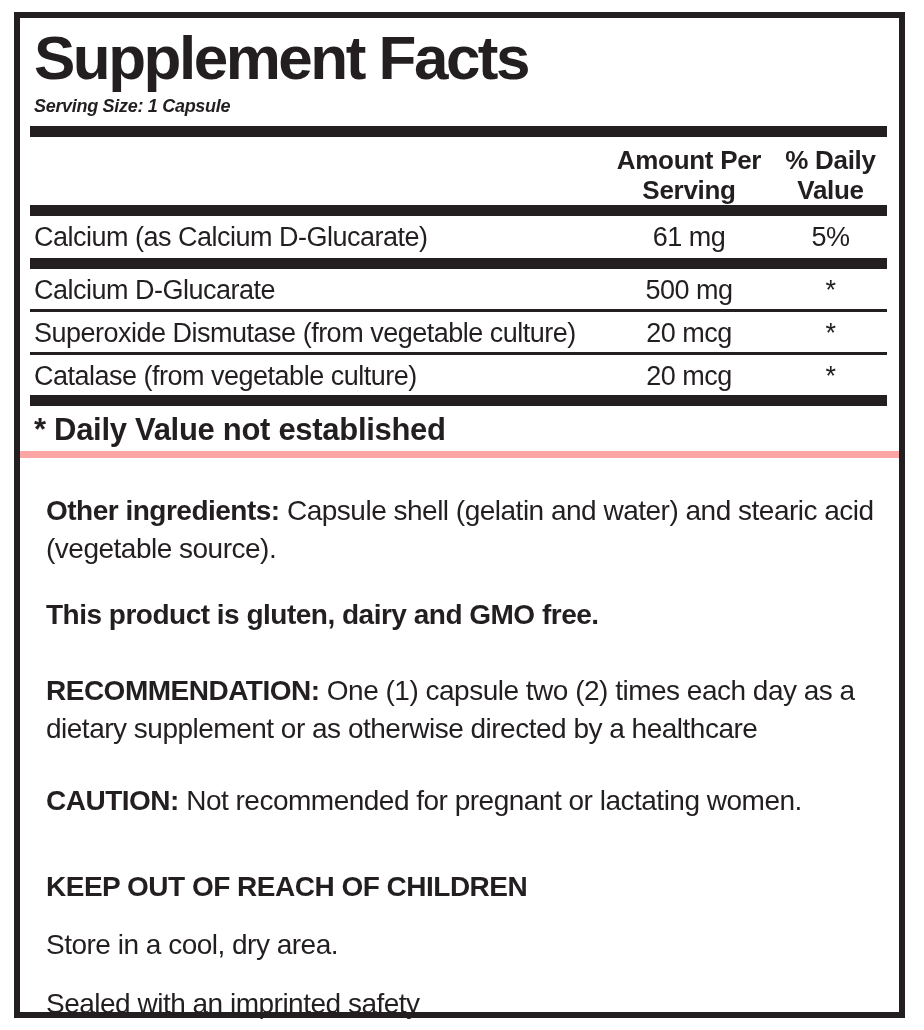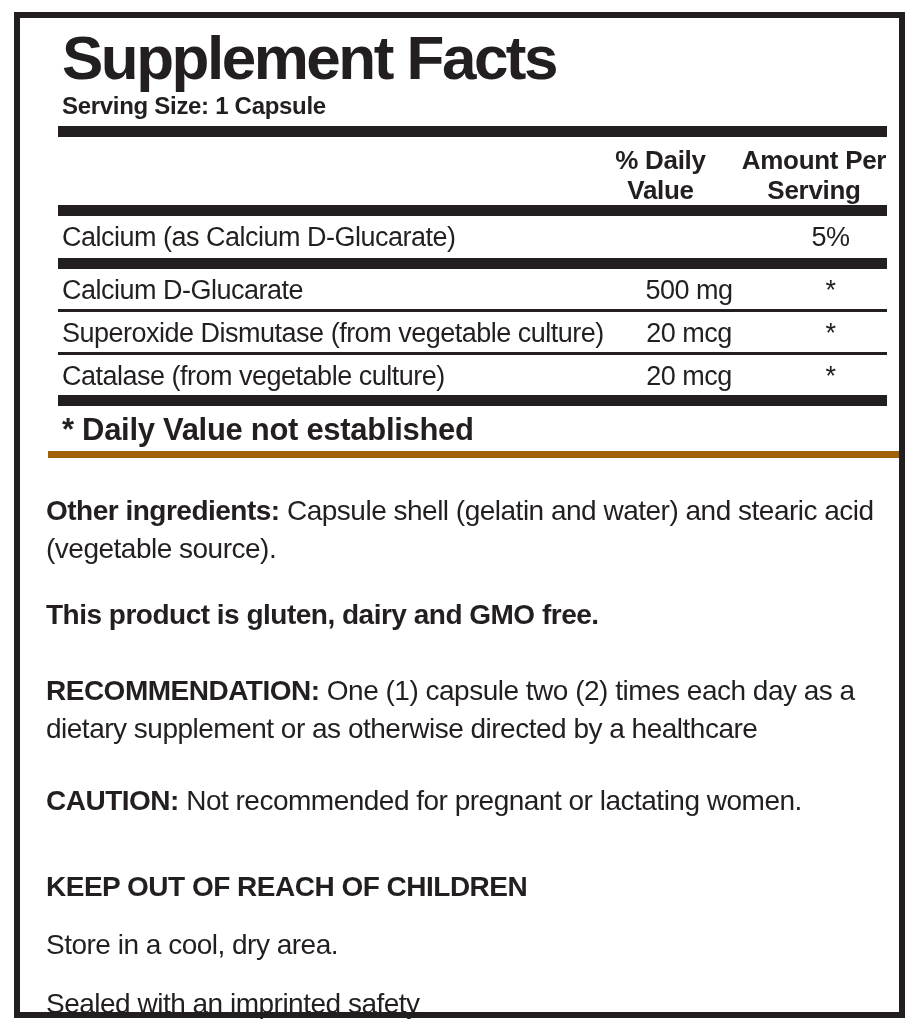--- a/index.html
+++ b/index.html
@@ -6,26 +6,26 @@
   body {
     width:924px; height:1030px; background:#ffffff; position:relative;
     font-family:"Liberation Sans", sans-serif; color:#231f20;
     letter-spacing:-0.3px; overflow:hidden;
   }
   .frame {
     position:absolute; left:14px; top:12px; width:891px; height:1006px;
     border:6px solid #231f20; box-sizing:border-box; background:#ffffff;
   }
   
-  .sf-panel { border-bottom:7px solid #a16207; padding-top:8px;margin-left:28px; }
+  .sf-panel { border-bottom:7px solid #fca5a5; padding-top:8px; }
   .sf-title {
     font-size:62px; font-weight:bold; letter-spacing:-2.5px;
     line-height:64px; margin:0 0 0 14px; white-space:nowrap;
   }
-  .serving { font-size:24px; font-weight:bold; line-height:28px; margin:2px 0 0 14px; }
+  .serving { font-size:18px; font-weight:bold; line-height:28px; margin:2px 0 0 14px;font-style:italic; }
   .bar  { height:11px; background:#231f20; margin:0 12px 0 10px; }
   .bar.b1 { margin-top:6px; }
   .thin { height:3px; background:#231f20; margin:0 12px 0 10px; }
   .hrow { display:flex; padding-top:8px; }
   .hspacer { flex:1; }
   .hcell { font-size:26px; font-weight:bold; line-height:30px; text-align:center; }
   .hcell.amt { width:170px; }
   .hcell.dv  { width:113px; margin-right:12px; }
   .row { display:flex; min-height:42px; align-items:flex-start; box-sizing:border-box; }
   .row.r2 { min-height:40px; }
@@ -58,34 +58,35 @@
 <div class="frame">
 
   <div class="sf-panel">
     <div class="sf-title">Supplement Facts</div>
     <div class="serving">Serving Size: 1 Capsule</div>
 
     <div class="bar b1"></div>
 
     <div class="hrow">
       <div class="hspacer"></div>
+      <div class="hcell amt">
+        <span>Amount Per</span><br>
+        <span>Serving</span>
+      </div>
       <div class="hcell dv">
         <span>% Daily</span><br>
         <span>Value</span>
-      </div>
-      <div class="hcell amt">
-        <span>Amount Per</span><br>
-        <span>Serving</span>
       </div>
     </div>
 
     <div class="bar"></div>
 
     <div class="row">
       <div class="cell name">Calcium (as Calcium D-Glucarate)</div>
+      <div class="cell amt">61 mg</div>
       <div class="cell dv">5%</div>
     </div>
 
     <div class="bar"></div>
 
     <div class="row r2">
       <div class="cell name">Calcium D-Glucarate</div>
       <div class="cell amt">500 mg</div>
       <div class="cell dv">*</div>
     </div>

